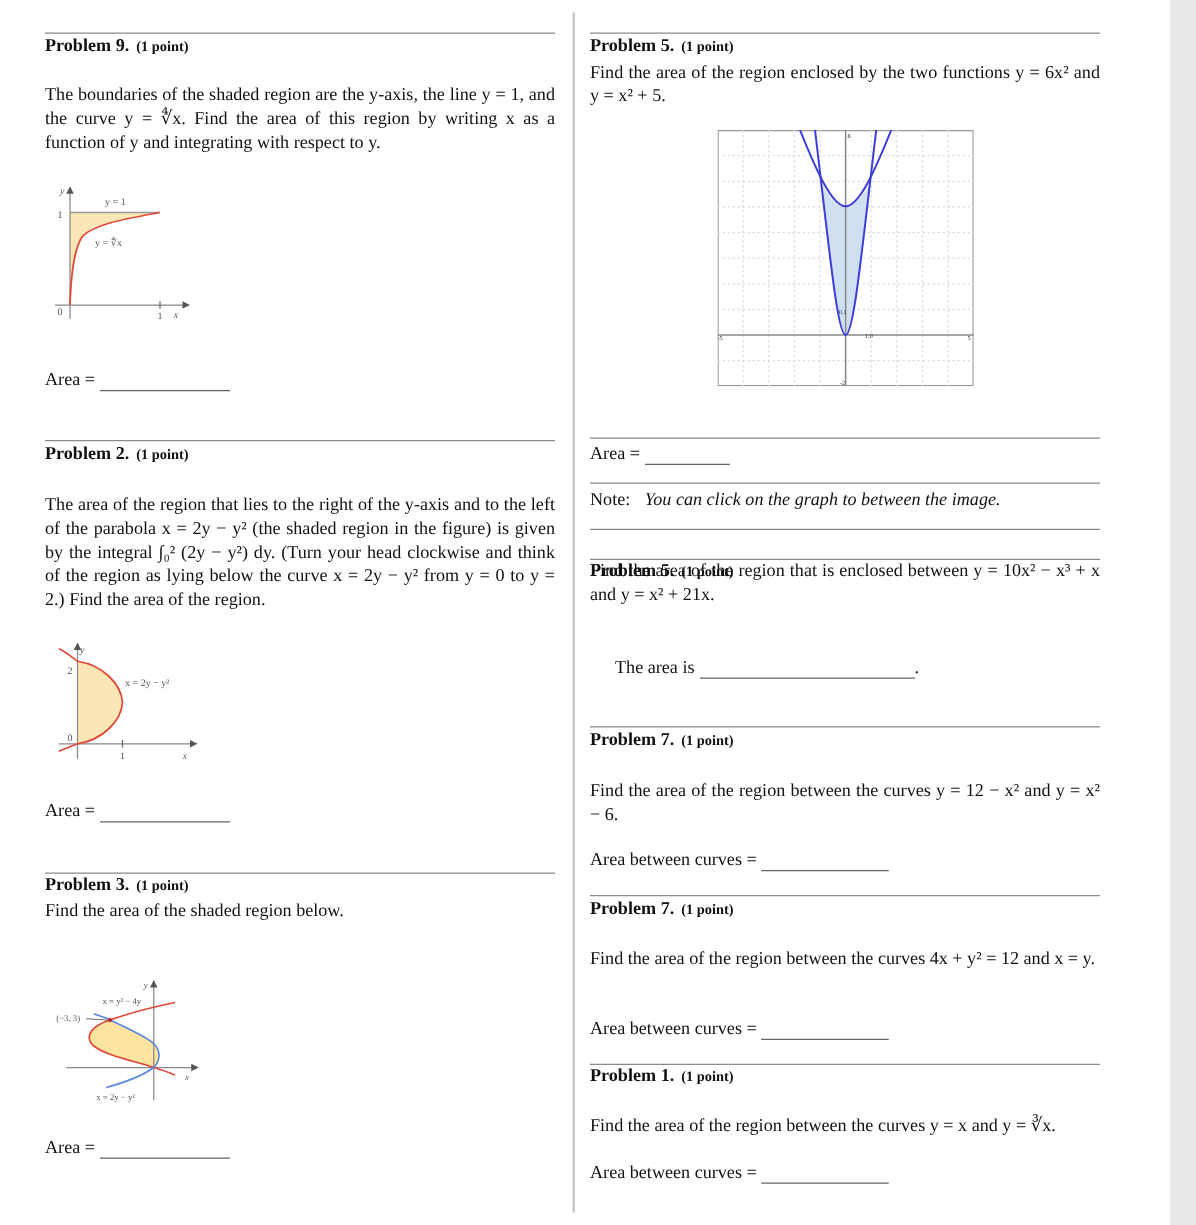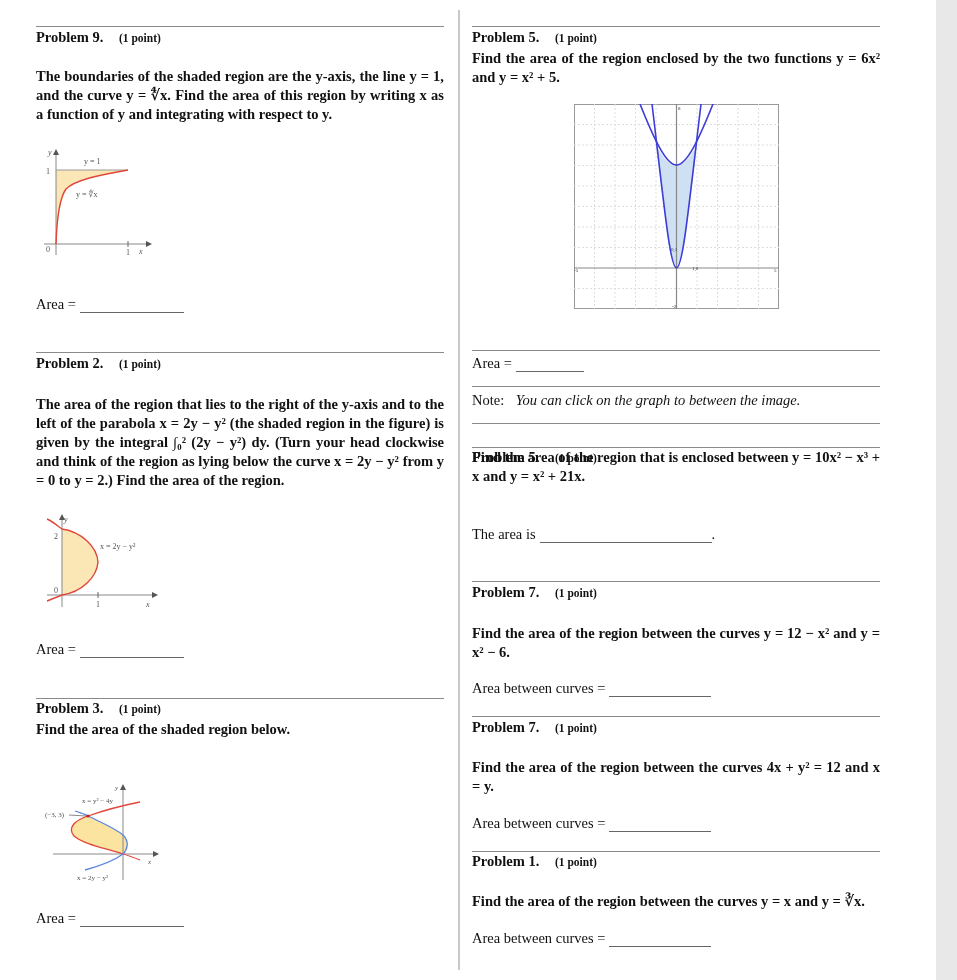--- a/index.html
+++ b/index.html
@@ -19,23 +19,23 @@
     background: #c8c8c8;
   }
   .hr {
     position: absolute; height: 1px; background: #8a8a8a;
   }
   .left .hr { left: 36px; width: 408px; }
   .right .hr { left: 472px; width: 408px; }
   .ptitle {
     position: absolute; font-weight: bold; font-size: 14.5px; white-space: nowrap;
   }
-  .ptitle .pts { font-size: 11.5px; font-weight: bold; margin-left: 12px; }
+  .ptitle .pts { font-size: 11.5px; font-weight: bold; margin-left: 2px; }
   .ptext {
-    position: absolute; line-height: 19px; text-align: justify; font-weight: bold;
+    position: absolute; line-height: 19px; text-align: justify;
   }
   .left .ptitle, .left .ptext { left: 36px; }
   .right .ptitle, .right .ptext { left: 472px; }
   .left .ptext { width: 408px; }
   .right .ptext { width: 408px; }
   .ans {
     position: absolute; white-space: nowrap; display: flex; align-items: flex-end;
   }
   .blank {
     display: inline-block; border-bottom: 1px solid #666; height: 14px; margin-left: 4px;
@@ -187,21 +187,21 @@
     <span class="note-text">You can click on the graph to between the image.</span>
   </div>
   <div class="hr" style="top:423px"></div>
 
   <div class="hr" style="top:447px"></div>
   <div class="ptitle" style="top:449px">
     <span>Problem 5.</span>
     <span class="pts">(1 point)</span>
   </div>
   <div class="ptext" style="top:448px">Find the area of the region that is enclosed between y = 10x² − x³ + x and y = x² + 21x.</div>
-  <div class="ans" style="left:472px;top:526px">
+  <div class="ans" style="left:492px;top:526px">
     <span>The area is</span>
     <span class="blank" style="width:172px"></span>
     <span>.</span>
   </div>
 
   <div class="hr" style="top:581px"></div>
   <div class="ptitle" style="top:584px">
     <span>Problem 7.</span>
     <span class="pts">(1 point)</span>
   </div>

